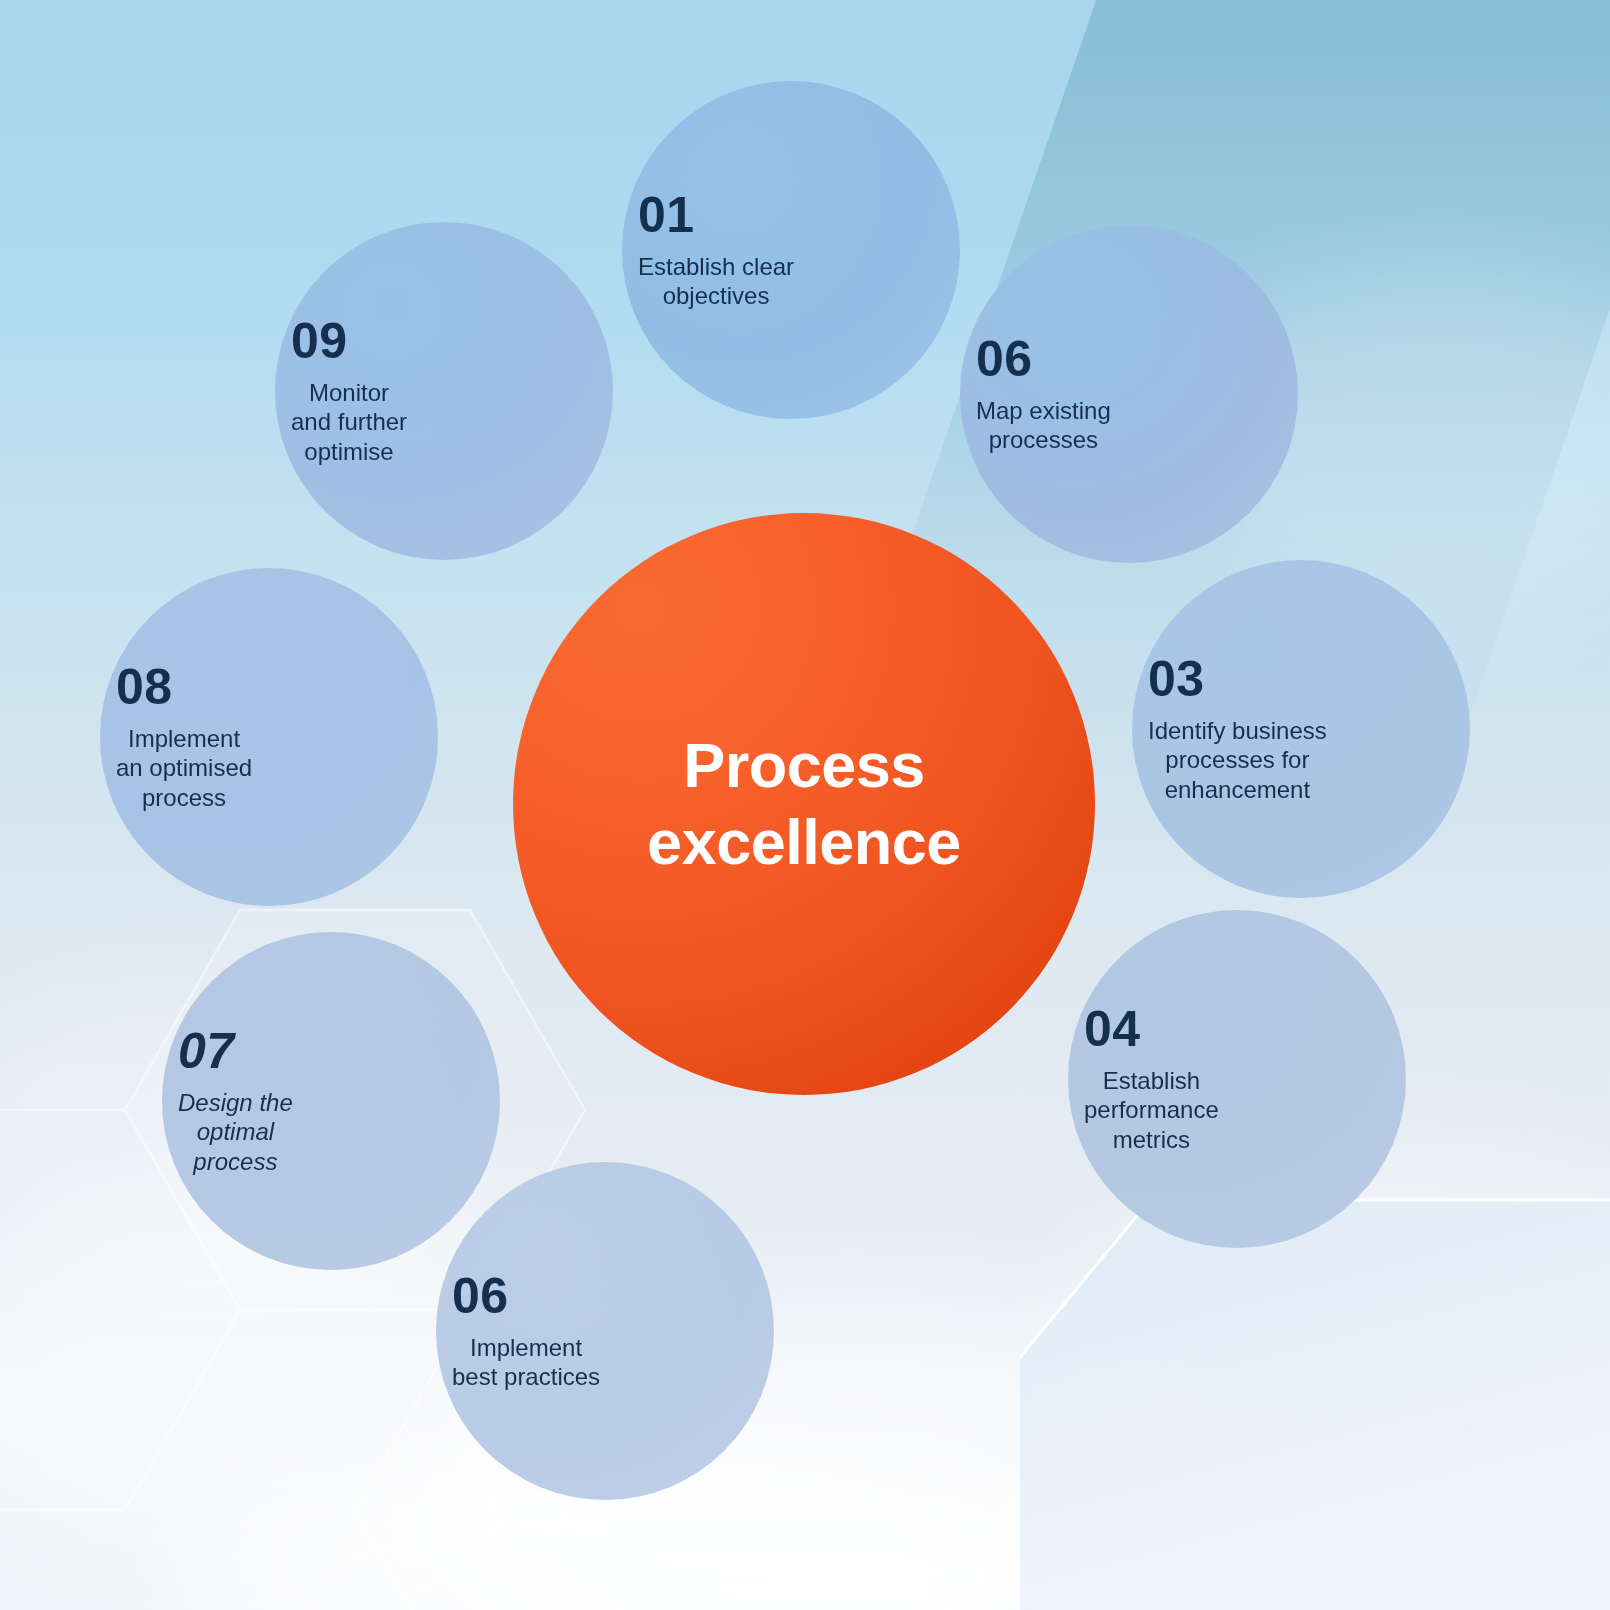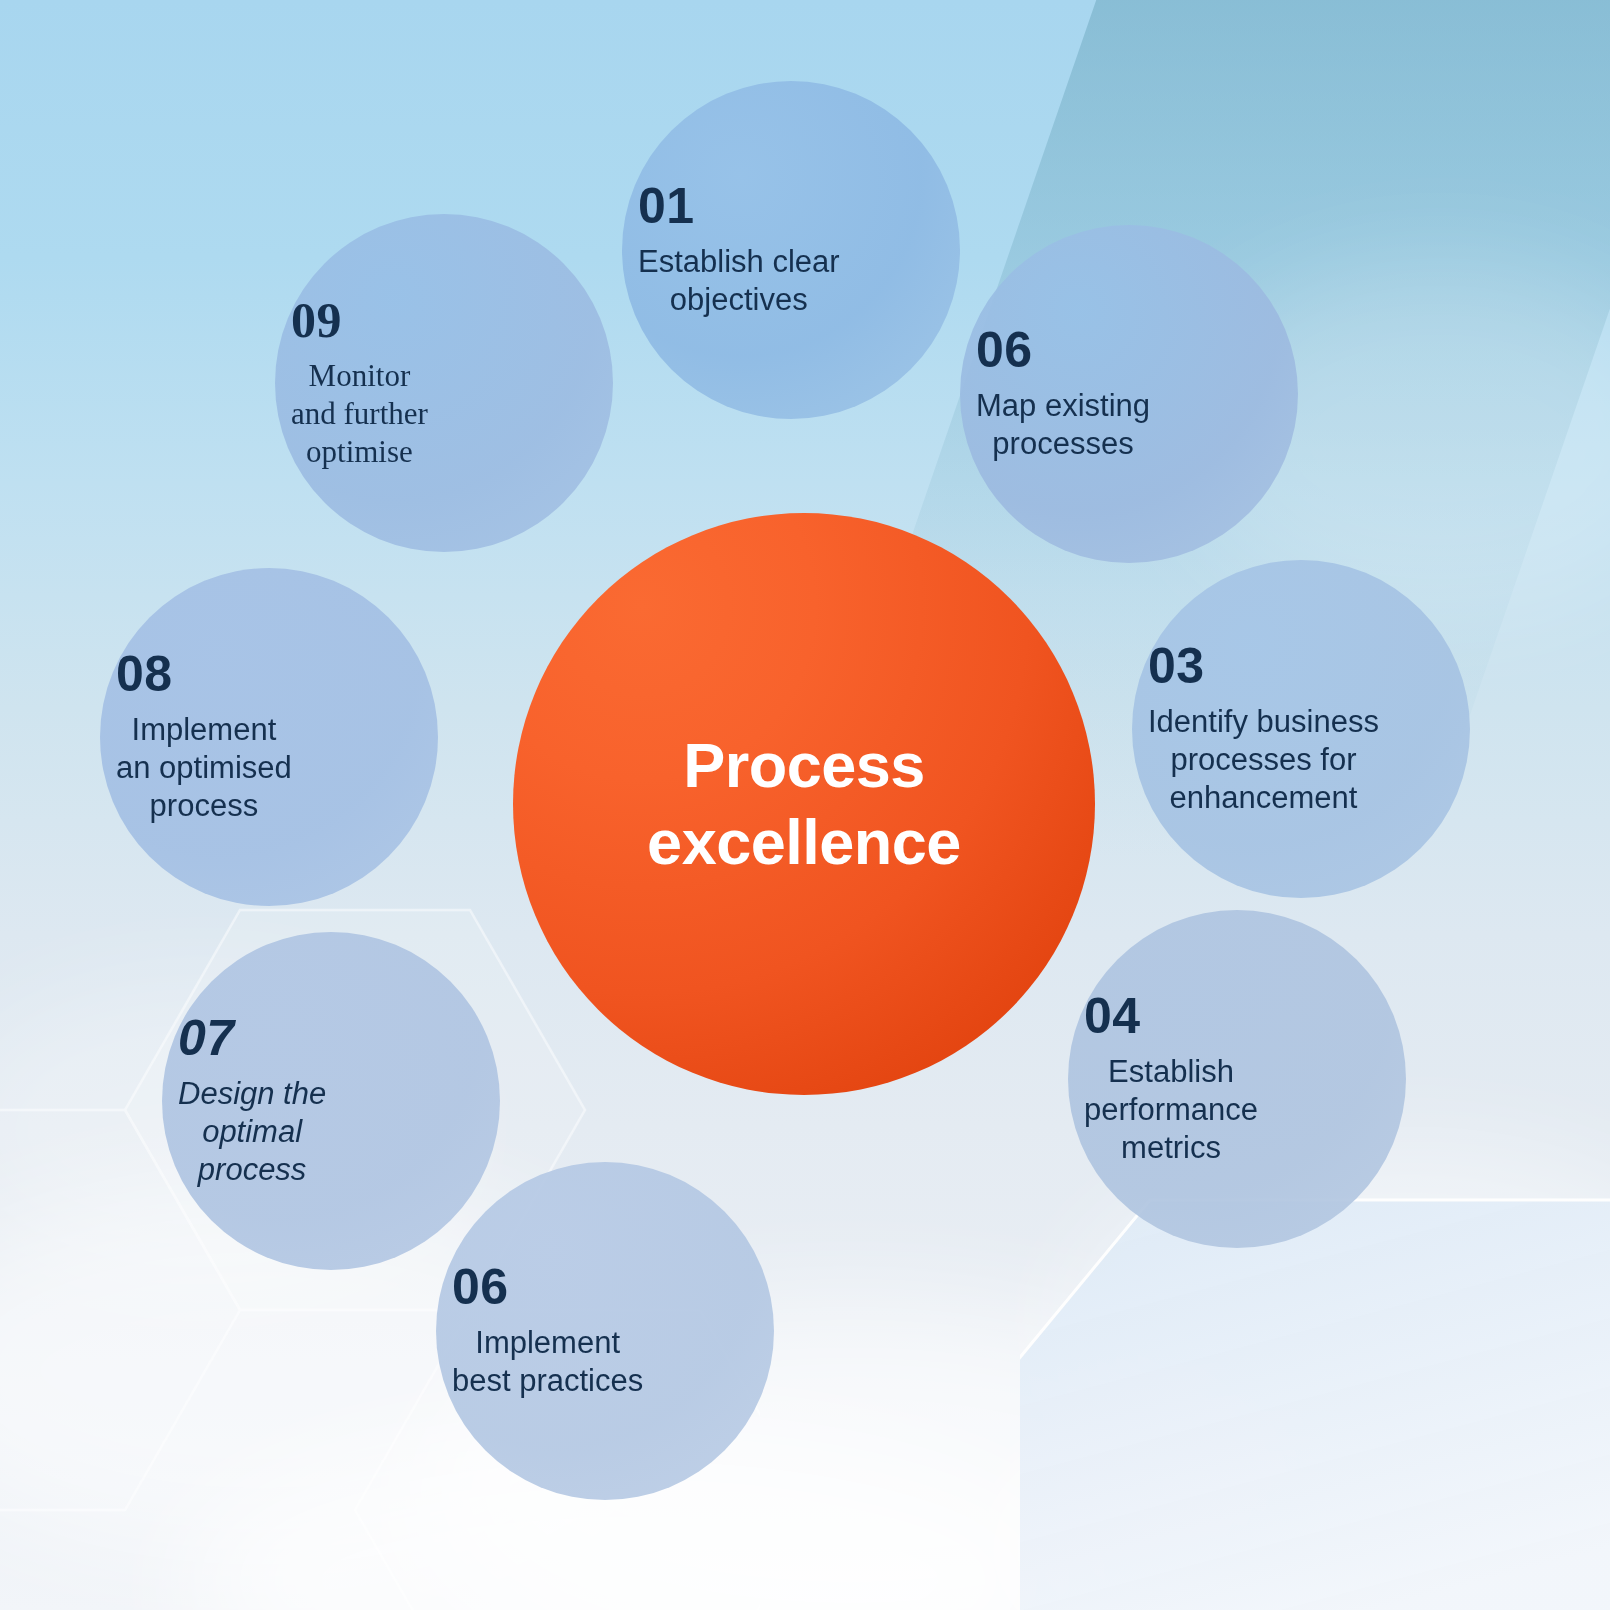--- a/index.html
+++ b/index.html
@@ -104,21 +104,21 @@
   .step .num {
     font-weight: 700;
     font-size: 50px;
     line-height: 1;
     color: #15304f;
     letter-spacing: 0.5px;
     margin-bottom: 12px;
   }
   .step .lbl {
     font-weight: 400;
-    font-size: 31px;
+    font-size: 24px;
     line-height: 1.22;
     color: #15304f;
     white-space: pre-line;
   }
 
   
   .s1 { left: 622px;  top: 81px;   width: 338px; height: 338px;
         background: radial-gradient(circle at 35% 28%, rgba(150,193,232,0.95), rgba(142,186,228,0.92) 55%, rgba(158,196,230,0.90)); }
   .s2 { left: 960px;  top: 225px;  width: 338px; height: 338px;
         background: radial-gradient(circle at 35% 25%, rgba(152,193,231,0.95), rgba(156,186,224,0.92) 60%, rgba(168,194,226,0.90)); }
@@ -127,22 +127,22 @@
   .s4 { left: 1068px; top: 910px;  width: 338px; height: 338px;
         background: radial-gradient(circle at 35% 25%, rgba(176,198,226,0.95), rgba(176,197,224,0.93) 60%, rgba(182,201,226,0.90)); }
   .s5 { left: 800px;  top: 1155px; width: 338px; height: 338px;
         background: radial-gradient(circle at 35% 25%, rgba(180,200,227,0.95), rgba(177,198,225,0.93) 60%, rgba(184,203,228,0.90)); }
   .s6 { left: 436px;  top: 1162px; width: 338px; height: 338px;
         background: radial-gradient(circle at 35% 25%, rgba(184,203,230,0.95), rgba(180,200,227,0.93) 60%, rgba(186,204,229,0.90)); }
   .s7 { left: 162px;  top: 932px;  width: 338px; height: 338px;
         background: radial-gradient(circle at 35% 25%, rgba(178,199,228,0.95), rgba(176,197,226,0.93) 60%, rgba(182,201,228,0.90)); font-style: italic; }
   .s8 { left: 100px;  top: 568px;  width: 338px; height: 338px;
         background: radial-gradient(circle at 35% 25%, rgba(166,194,230,0.95), rgba(164,192,228,0.93) 60%, rgba(172,197,229,0.90)); }
-  .s9 { left: 275px;  top: 214px;  width: 338px; height: 338px;
-        background: radial-gradient(circle at 35% 25%, rgba(152,192,231,0.95), rgba(156,188,226,0.92) 60%, rgba(166,194,228,0.90)); font-family: Liberation Serif, serif; }
+  .s9 { left: 275px;  top: 222px;  width: 338px; height: 338px;
+        background: radial-gradient(circle at 35% 25%, rgba(152,192,231,0.95), rgba(156,188,226,0.92) 60%, rgba(166,194,228,0.90)); }
 </style>
 </head>
 <body>
 
 <div id="canvas">
 
   <div class="bg-layer">
     <div class="diag-band"></div>
     <div class="cloud c7"></div>
     <div class="cloud c6"></div>

